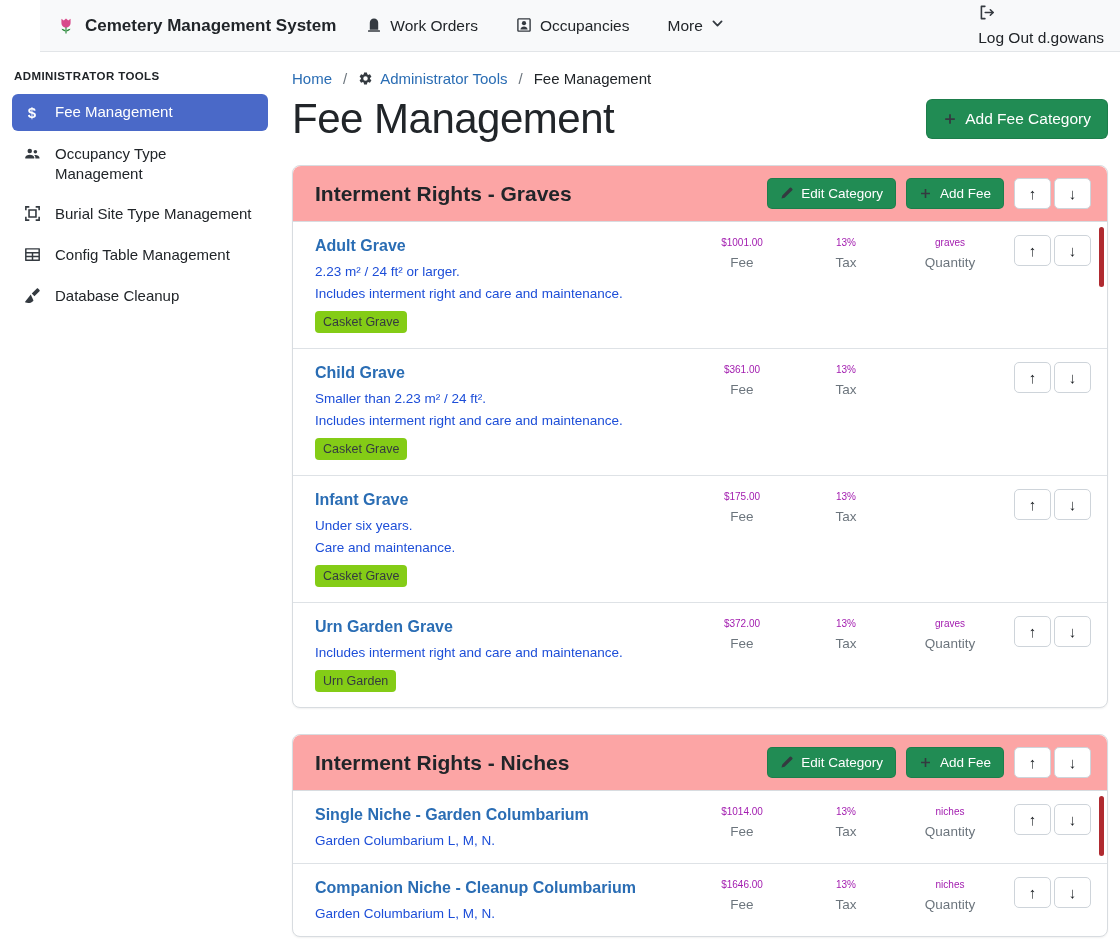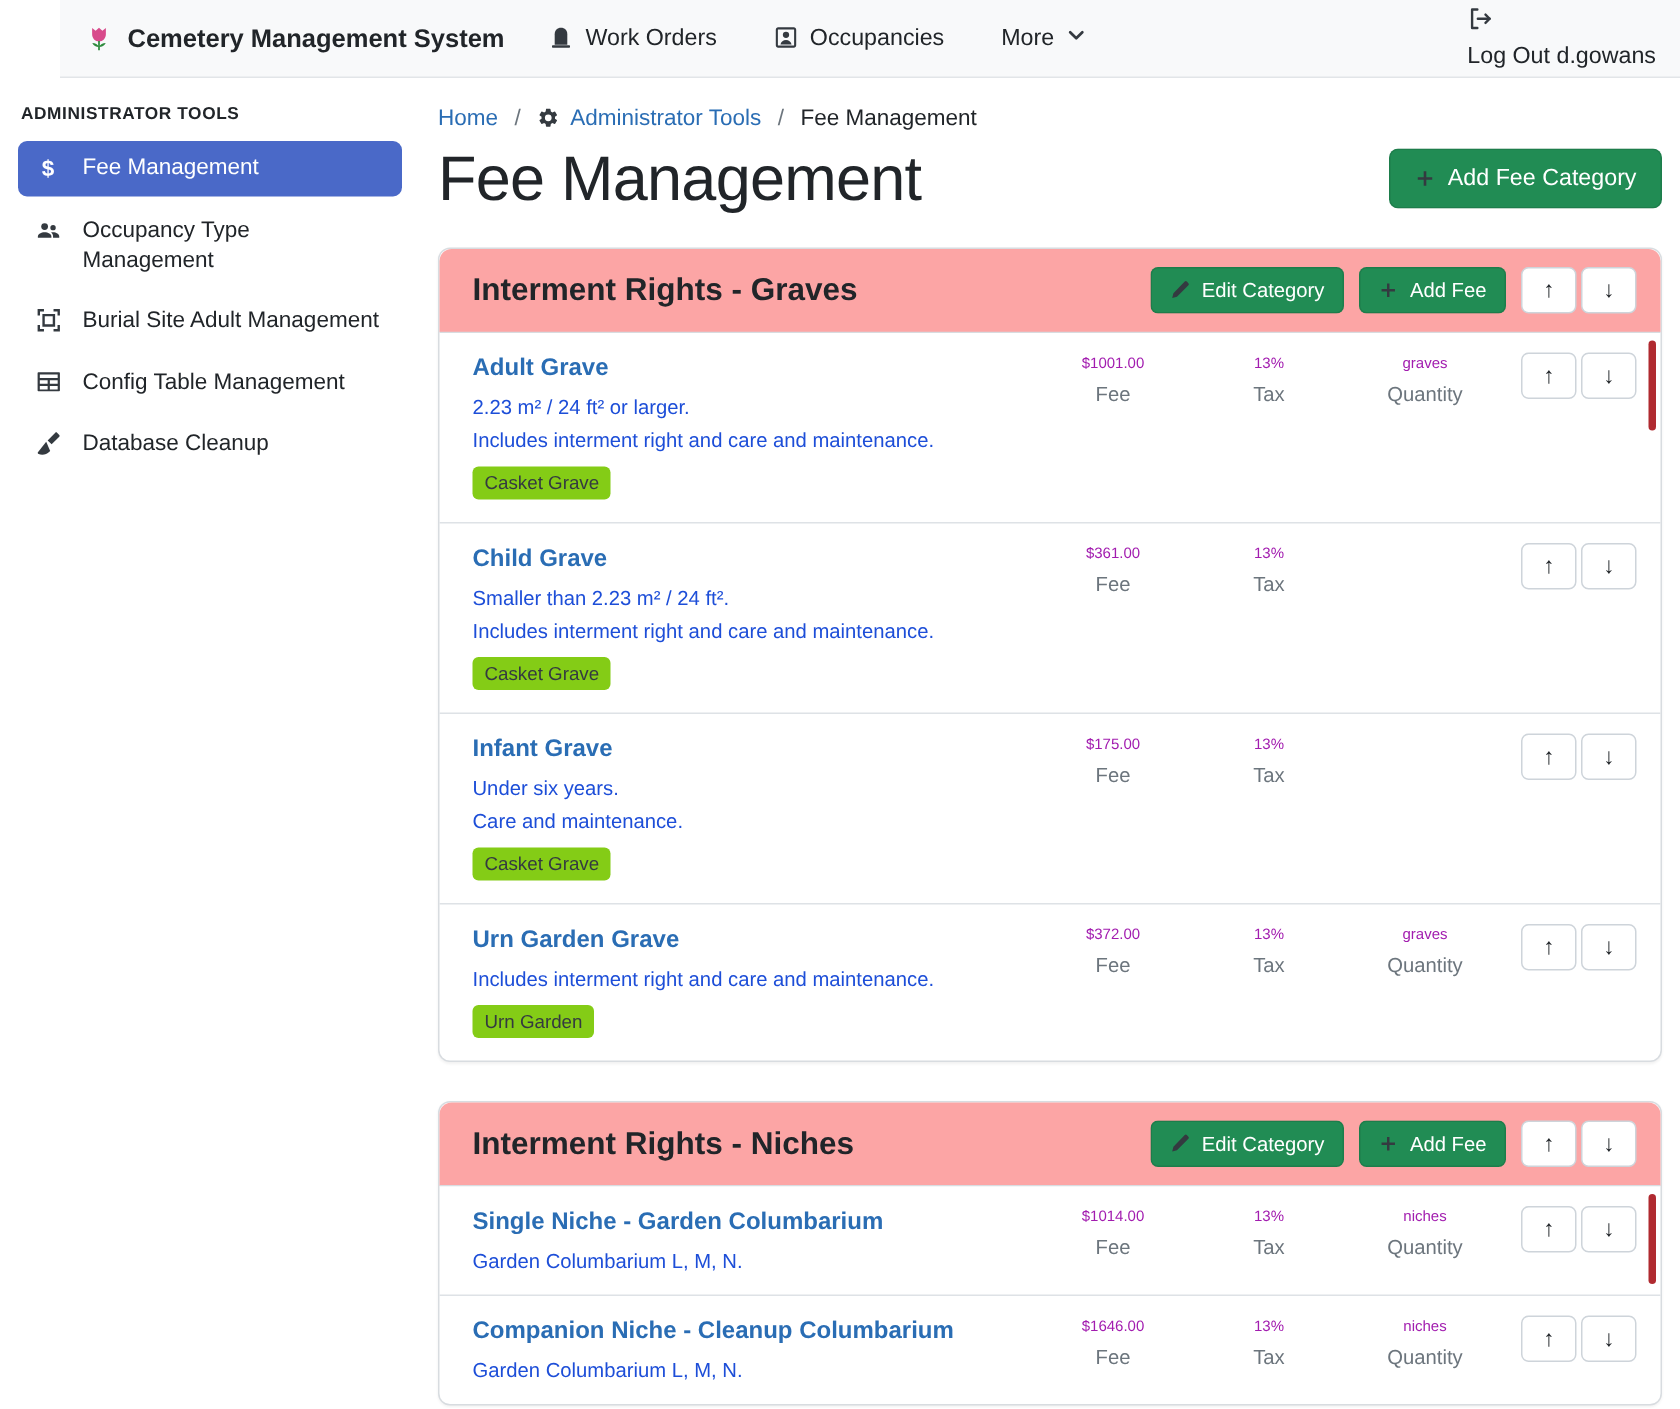--- a/index.html
+++ b/index.html
@@ -167,21 +167,21 @@
       </span>
       <span>Occupancy Type Management</span>
     </div>
     <div class="side-item">
       <span class="ico">
         <svg width="17" height="17" viewBox="0 0 16 16" fill="currentColor">
             <path d="M1 1h4v1.5H2.5V5H1zM11 1h4v4h-1.5V2.5H11zM1 11h1.5v2.5H5V15H1zM13.5 11H15v4h-4v-1.5h2.5z"></path>
             <path d="M4 4h8v8H4zm1.5 1.5v5h5v-5z"></path>
           </svg>
       </span>
-      <span>Burial Site Adult Management</span>
+      <span>Burial Site Type Management</span>
     </div>
     <div class="side-item">
       <span class="ico">
         <svg width="17" height="17" viewBox="0 0 16 16" fill="currentColor">
             <path d="M1.5 2h13c.3 0 .5.2.5.5v11c0 .3-.2.5-.5.5h-13c-.3 0-.5-.2-.5-.5v-11c0-.3.2-.5.5-.5zm.9 1.4v2.2h11.2V3.4zm0 3.6v2.2h4.9V7zm6.3 0v2.2h4.9V7zm-6.3 3.6v2.2h4.9v-2.2zm6.3 0v2.2h4.9v-2.2z"></path>
           </svg>
       </span>
       <span>Config Table Management</span>
     </div>
     <div class="side-item">

